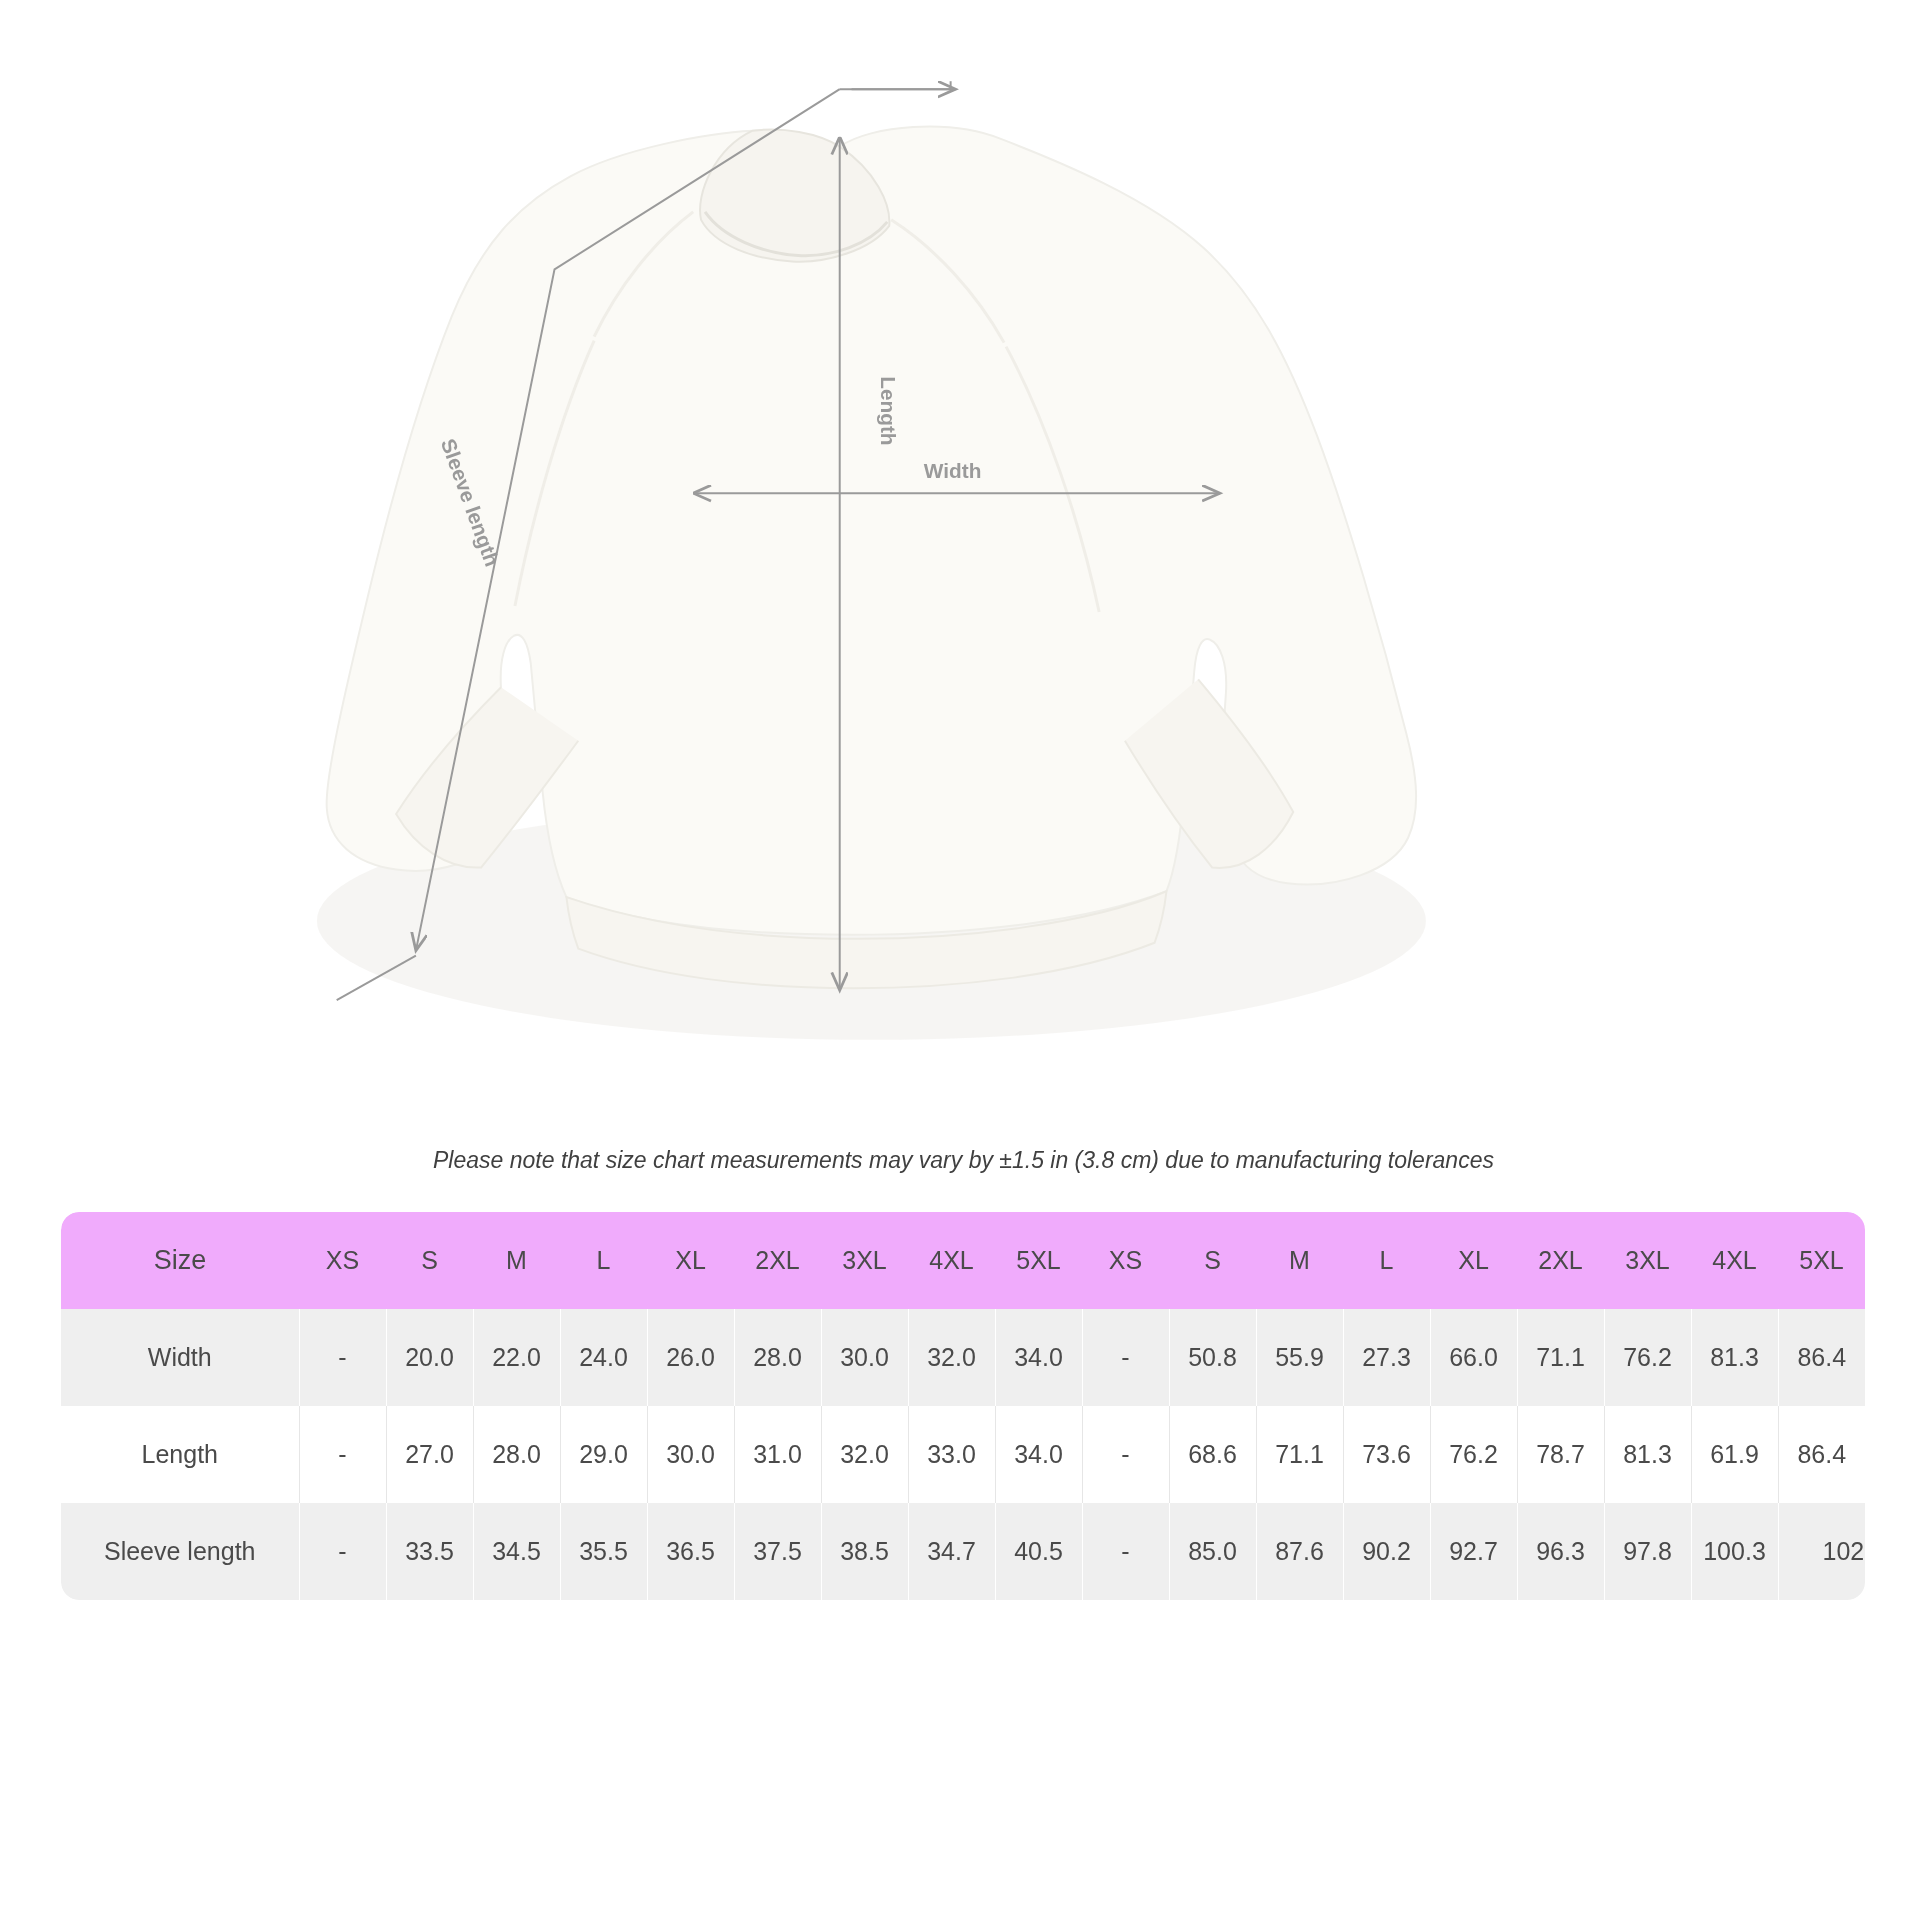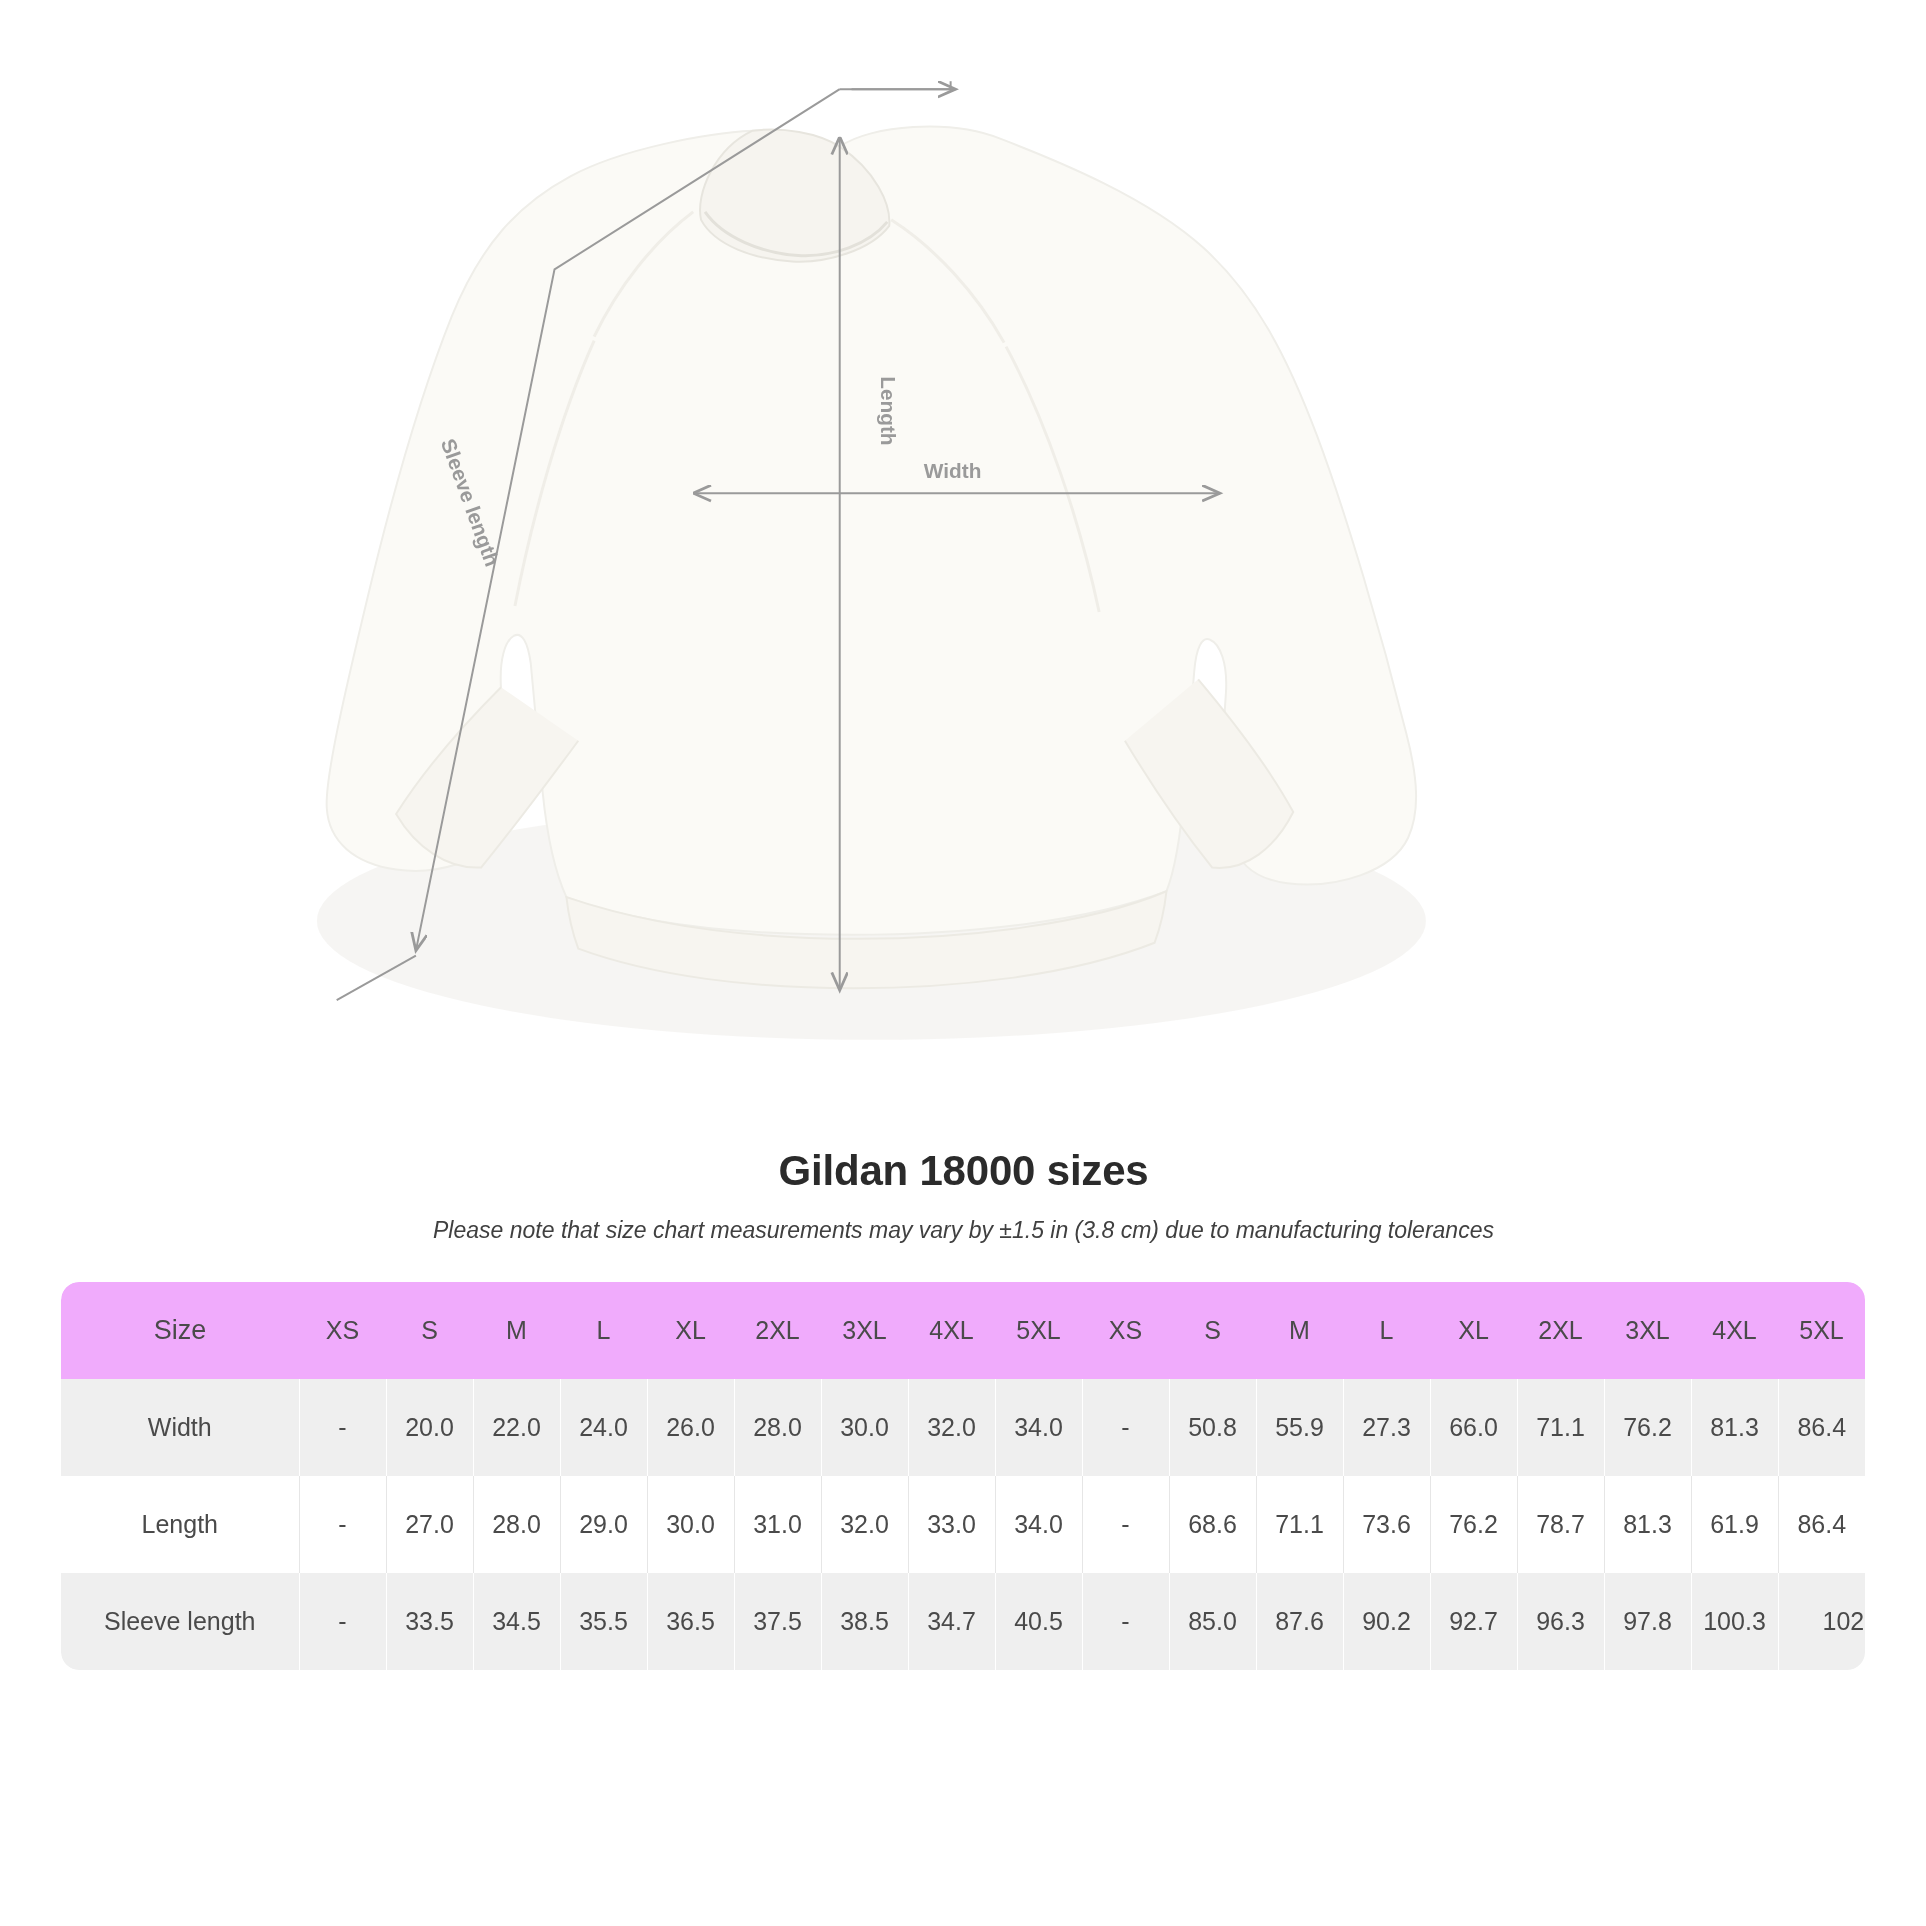--- a/index.html
+++ b/index.html
@@ -219,21 +219,20 @@
 
       <g>
         <text class="lbl" transform="translate(890,380) rotate(90)">Length</text>
         <text class="lbl" x="962" y="483" text-anchor="middle">Width</text>
         <text class="lbl" transform="translate(468,510) rotate(70)" text-anchor="middle">Sleeve length</text>
       </g>
     </svg>
   </div>
 
   <div class="title-block">
-    <div class="chart-title">Gildan 18000 sizes</div>
     <div class="chart-note">Please note that size chart measurements may vary by ±1.5 in (3.8 cm) due to manufacturing tolerances</div>
   </div>
 
   <div class="table-wrap">
     <table class="size-table">
       <colgroup>
         <col style="width:238px">
         <col span="18" style="width:87px">
       </colgroup>
       <tbody>

